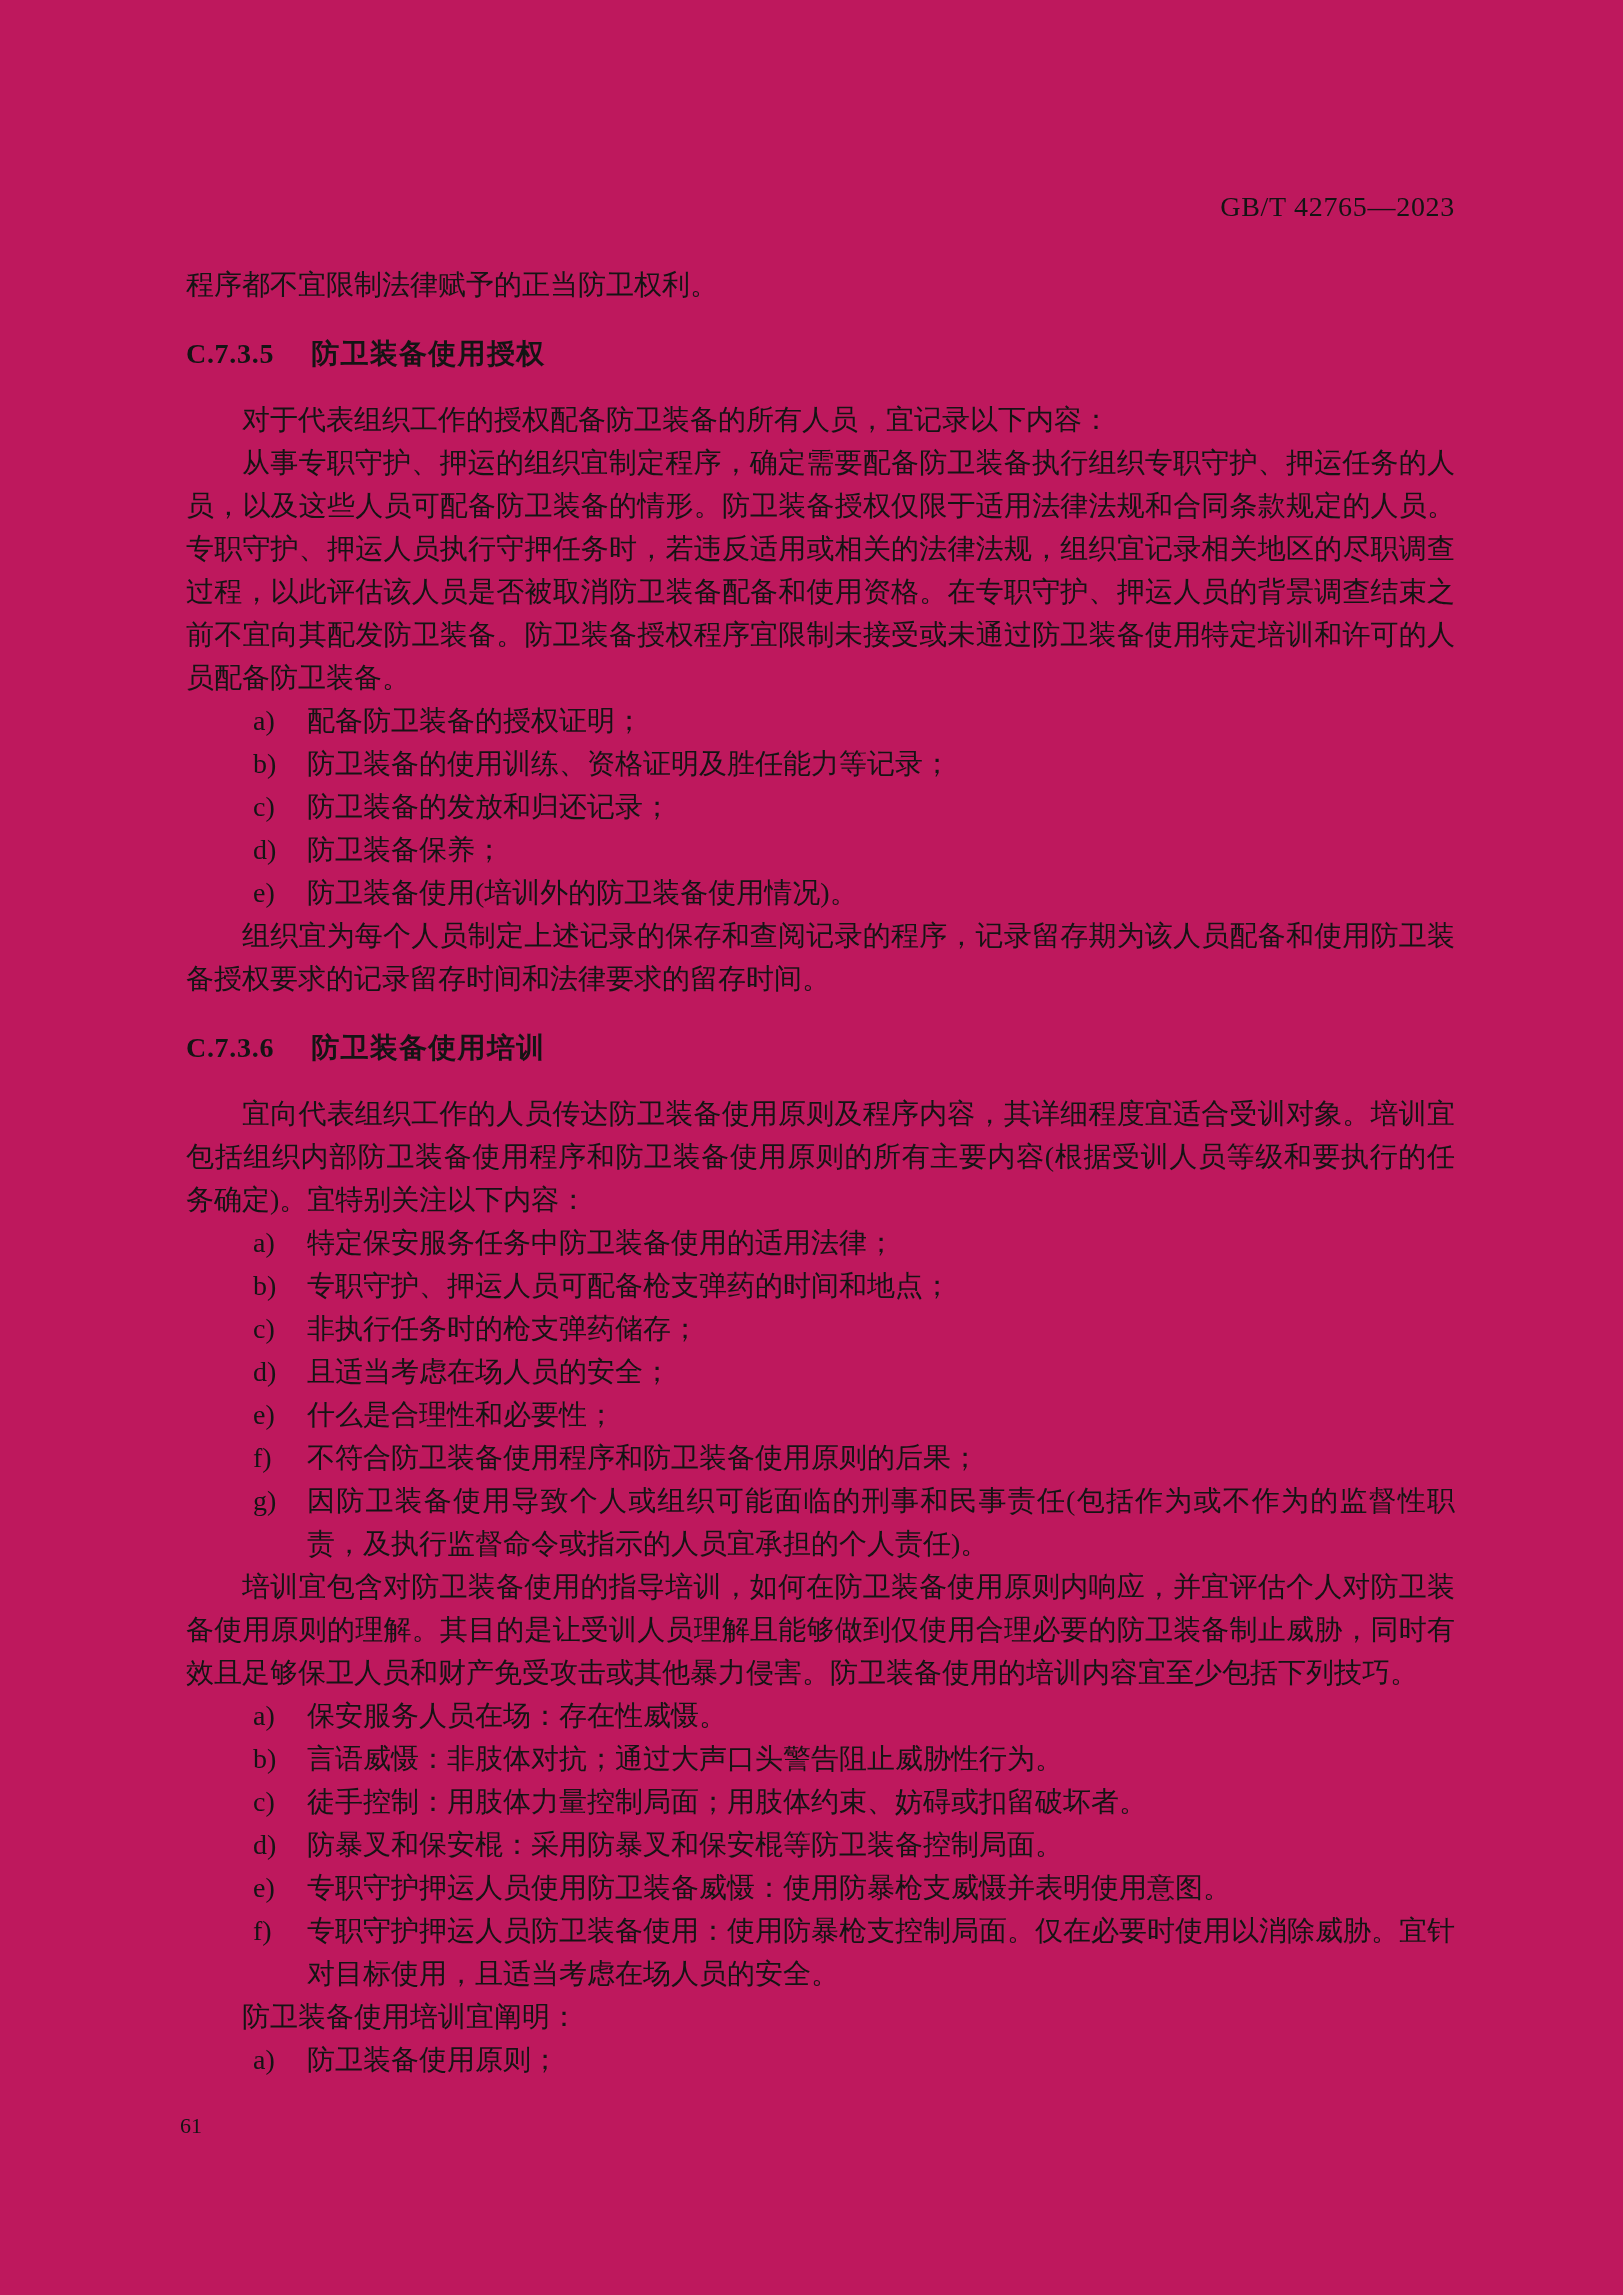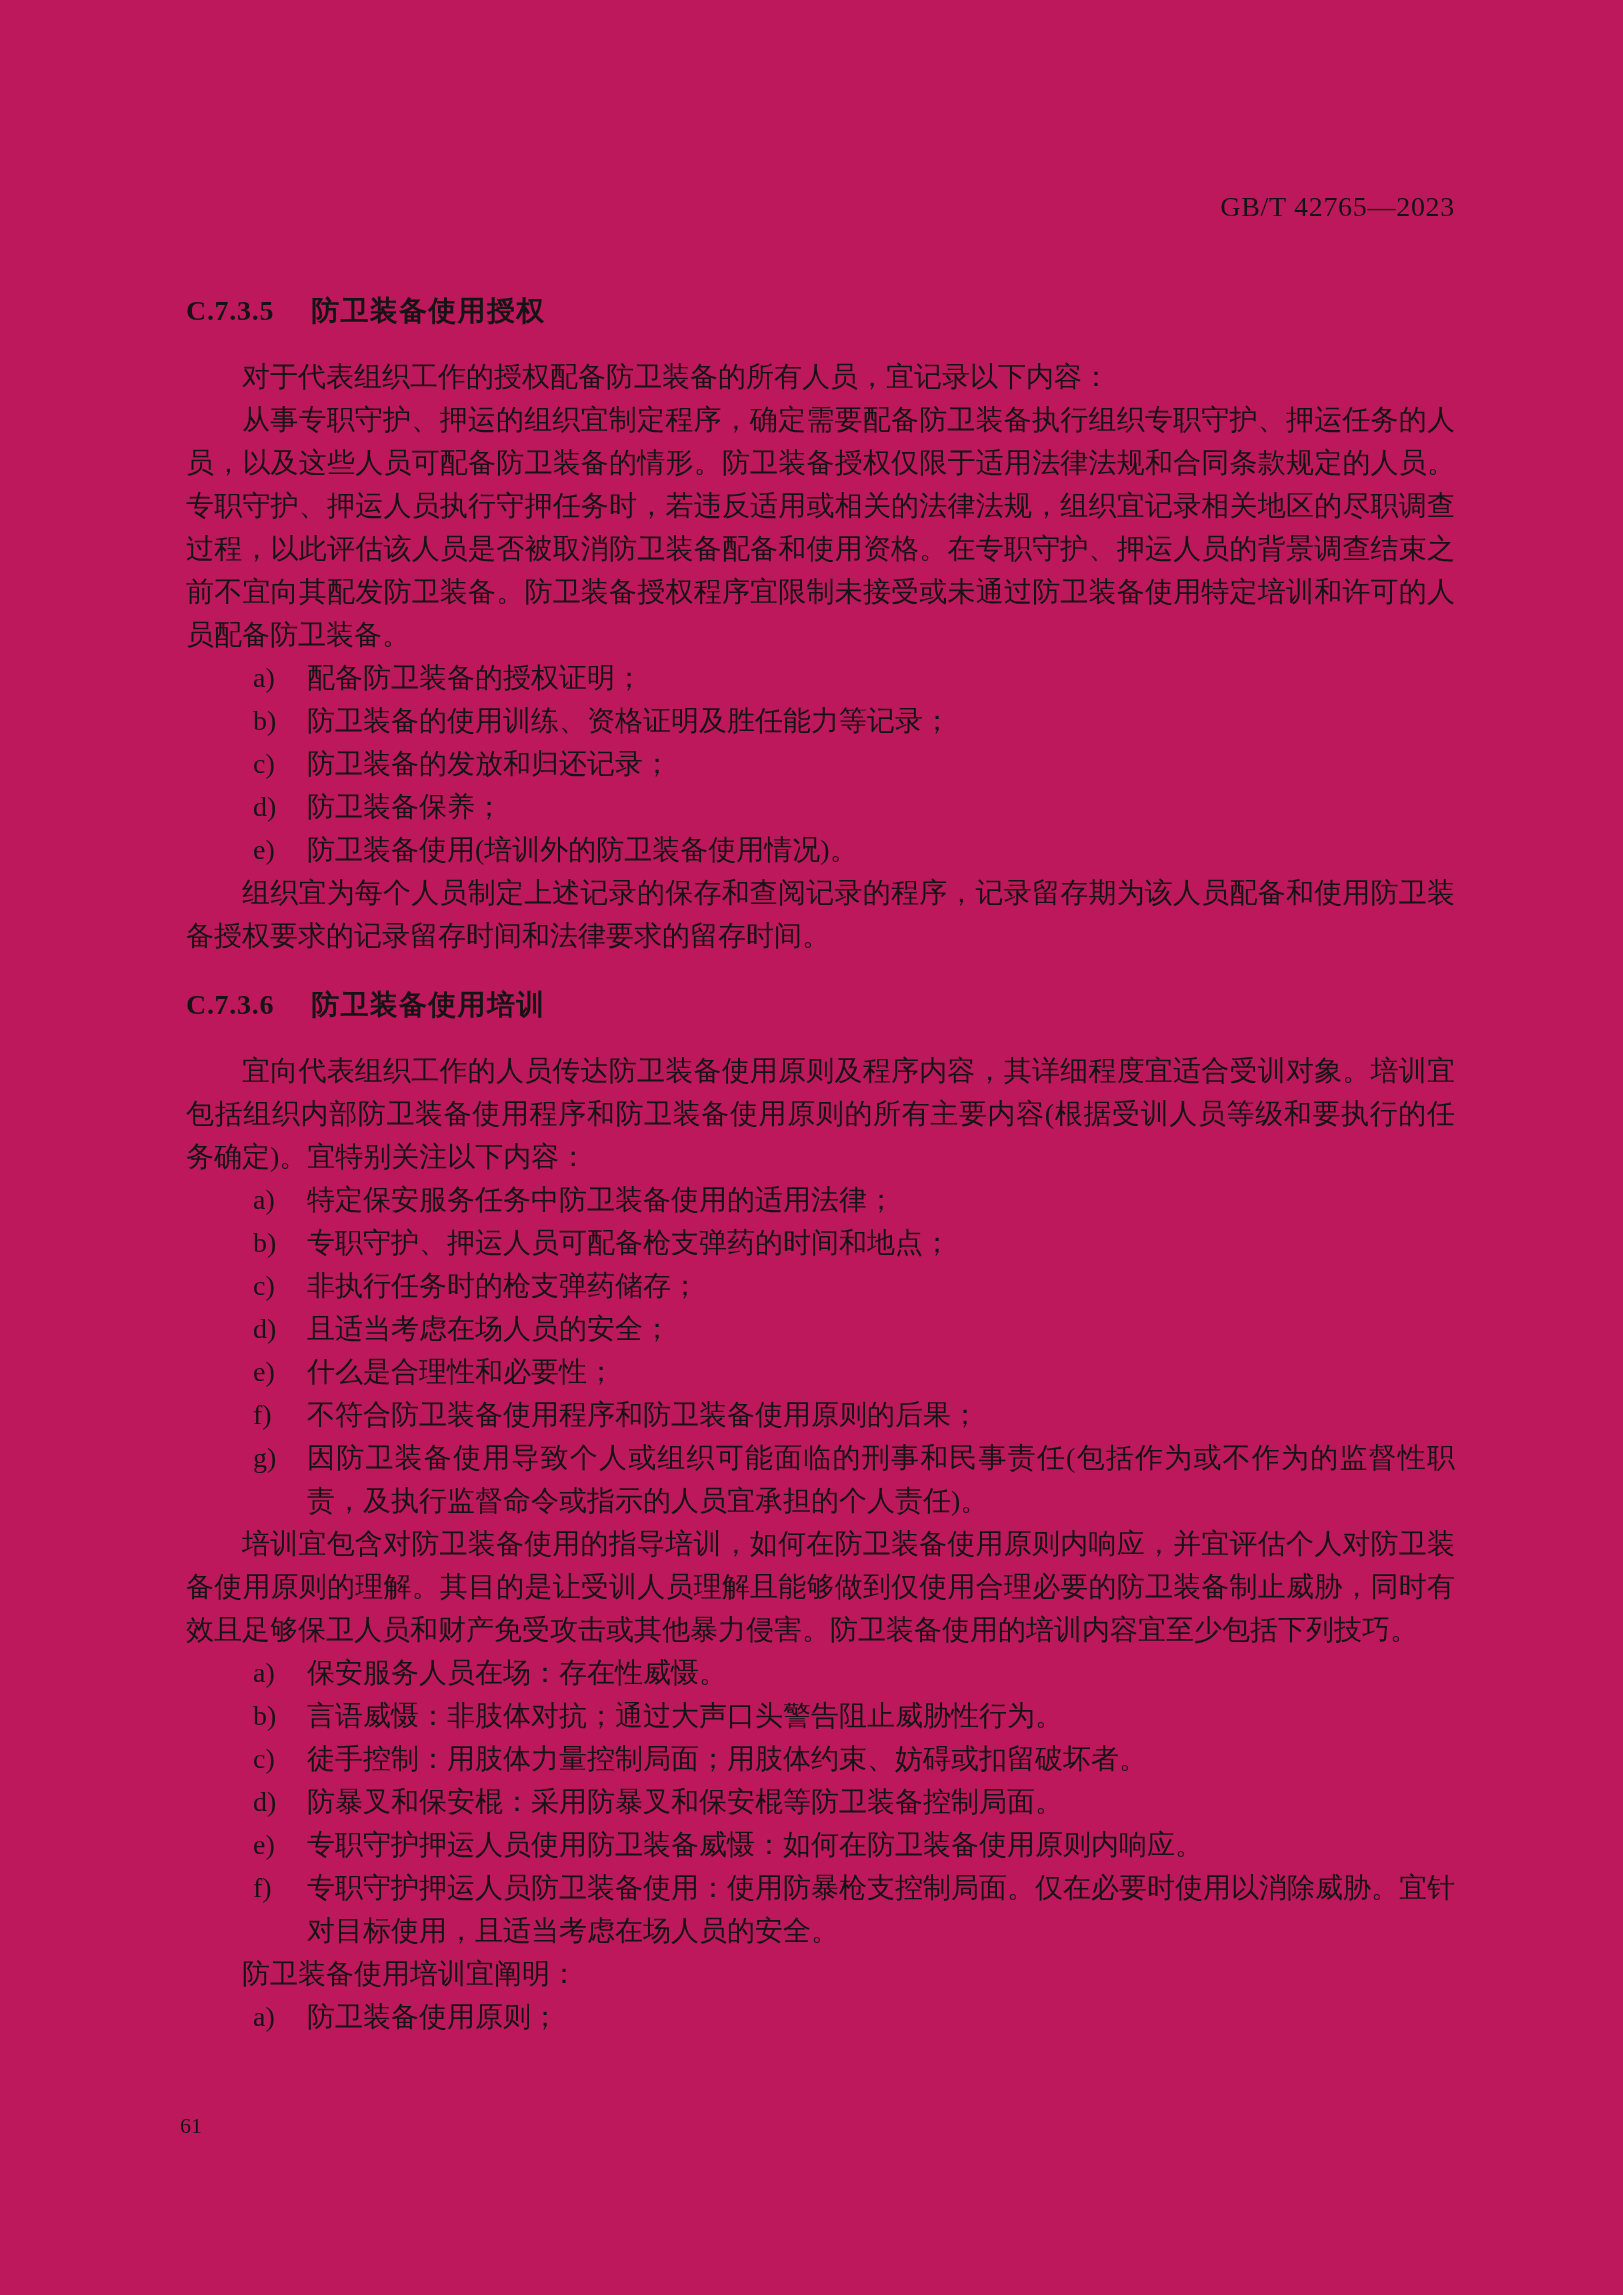--- a/index.html
+++ b/index.html
@@ -76,20 +76,21 @@
 </style>
 </head>
 <body>
 
 <div class="page">
 
   <div class="doc-header">GB/T 42765—2023</div>
 
   <div class="content">
 
+    <p class="para">程序都不宜限制法律赋予的正当防卫权利。</p>
 
     <h3 class="clause">
       <span class="clause-num">C.7.3.5</span>
       <span class="clause-title">防卫装备使用授权</span>
     </h3>
 
     <p class="para indent">对于代表组织工作的授权配备防卫装备的所有人员，宜记录以下内容：</p>
     <p class="para indent">从事专职守护、押运的组织宜制定程序，确定需要配备防卫装备执行组织专职守护、押运任务的人员，以及这些人员可配备防卫装备的情形。防卫装备授权仅限于适用法律法规和合同条款规定的人员。专职守护、押运人员执行守押任务时，若违反适用或相关的法律法规，组织宜记录相关地区的尽职调查过程，以此评估该人员是否被取消防卫装备配备和使用资格。在专职守护、押运人员的背景调查结束之前不宜向其配发防卫装备。防卫装备授权程序宜限制未接受或未通过防卫装备使用特定培训和许可的人员配备防卫装备。</p>
 
     <div class="list">
@@ -169,21 +170,21 @@
       <div class="li">
         <span class="marker">c)</span>
         <span class="li-text">徒手控制：用肢体力量控制局面；用肢体约束、妨碍或扣留破坏者。</span>
       </div>
       <div class="li">
         <span class="marker">d)</span>
         <span class="li-text">防暴叉和保安棍：采用防暴叉和保安棍等防卫装备控制局面。</span>
       </div>
       <div class="li">
         <span class="marker">e)</span>
-        <span class="li-text">专职守护押运人员使用防卫装备威慑：如何在防卫装备使用原则内响应。</span>
+        <span class="li-text">专职守护押运人员使用防卫装备威慑：使用防暴枪支威慑并表明使用意图。</span>
       </div>
       <div class="li">
         <span class="marker">f)</span>
         <span class="li-text">专职守护押运人员防卫装备使用：使用防暴枪支控制局面。仅在必要时使用以消除威胁。宜针对目标使用，且适当考虑在场人员的安全。</span>
       </div>
     </div>
 
     <p class="para indent">防卫装备使用培训宜阐明：</p>
 
     <div class="list">

